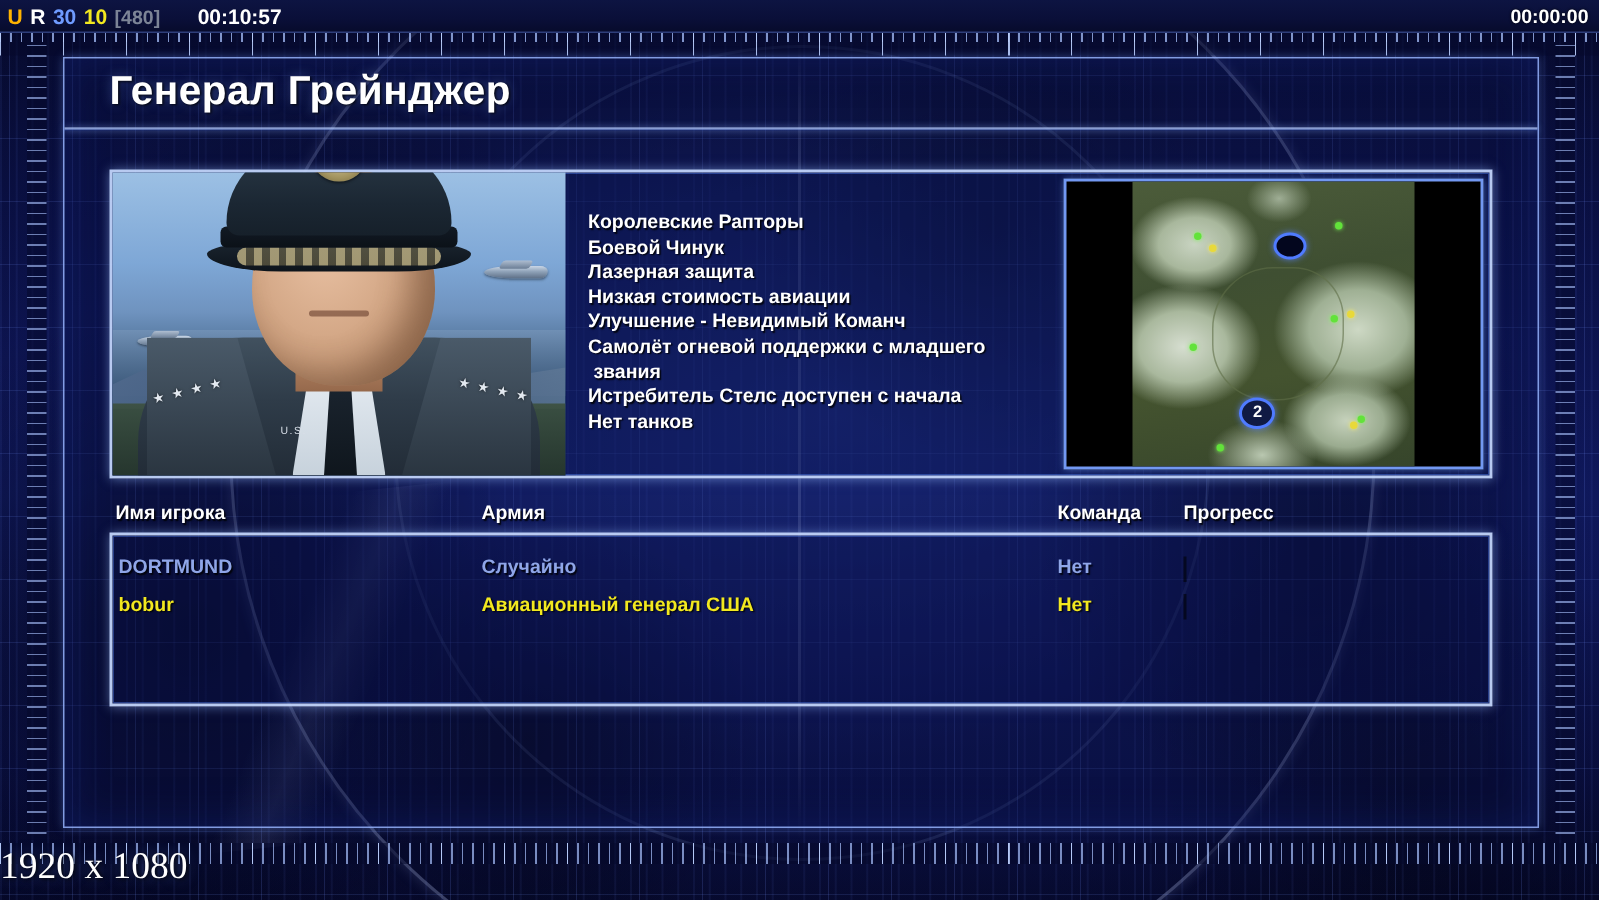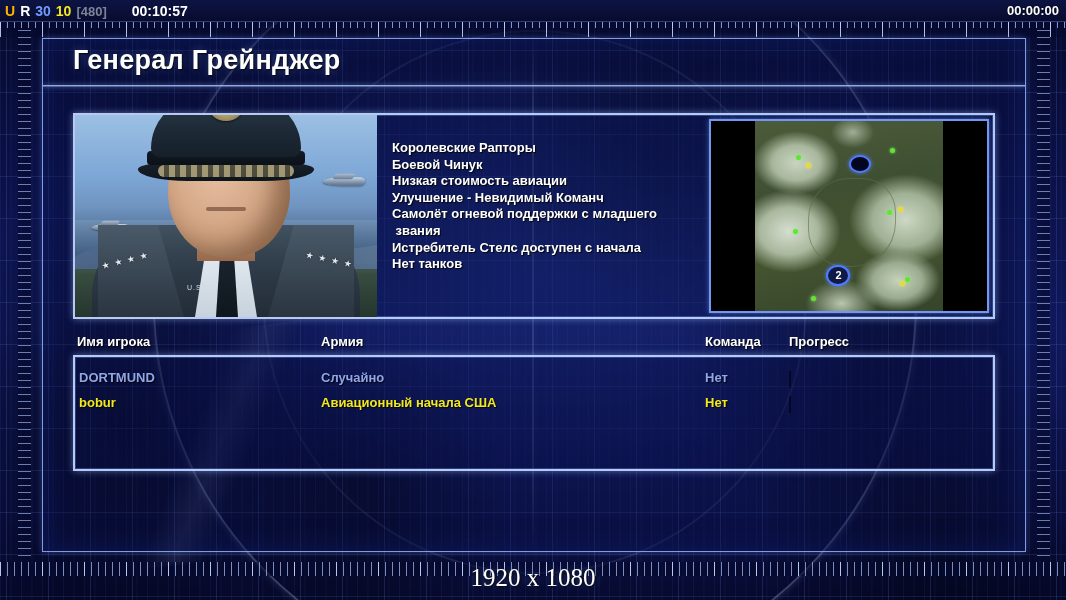--- a/index.html
+++ b/index.html
@@ -428,21 +428,21 @@
   }
   .progress-bar.yellow {
     background-image: repeating-linear-gradient(90deg, #fbf55a 0 2px, #b8ae12 2px 4px);
     box-shadow: inset 0 0 3px rgba(120,110,0,0.5);
   }
 
   
   #resolution {
     position: absolute;
     left: 0; right: 0; bottom: 8px;
-    text-align: center;
+    text-align: left;
     font-size: 25px; color: #ffffff;
     text-shadow: 1px 1px 3px rgba(0,0,0,0.95), 0 0 10px rgba(120,160,255,0.4);
     z-index: 60;
     font-family: "Liberation Serif", serif;
   }
 </style>
 </head>
 <body>
 
 <div id="screen">
@@ -507,20 +507,21 @@
           <div class="g-scramble"></div>
           <div class="g-cap-band"></div>
           <div class="g-cap-crown"></div>
           <div class="g-emblem"></div>
         </div>
       </div>
 
       <div id="desc">
         <div class="line">Королевские Рапторы</div>
         <div class="line">Боевой Чинук</div>
+        <div class="line">Лазерная защита</div>
         <div class="line">Низкая стоимость авиации</div>
         <div class="line">Улучшение - Невидимый Команч</div>
         <div class="line">Самолёт огневой поддержки с младшего</div>
         <div class="line"> звания</div>
         <div class="line">Истребитель Стелс доступен с начала</div>
         <div class="line">Нет танков</div>
       </div>
 
       <div id="minimap-wrap">
         <div id="minimap">
@@ -555,21 +556,21 @@
       <div class="player-row" style="margin-top:8px; color:#8fa6e8;">
         <span class="c-name">DORTMUND</span>
         <span class="c-army">Случайно</span>
         <span class="c-team">Нет</span>
         <span class="c-prog">
           <span class="progress-bar dark"></span>
         </span>
       </div>
       <div class="player-row" style="margin-top:1px; color:#f2e81f;">
         <span class="c-name">bobur</span>
-        <span class="c-army">Авиационный начала США</span>
+        <span class="c-army">Авиационный генерал США</span>
         <span class="c-team">Нет</span>
         <span class="c-prog">
           <span class="progress-bar yellow"></span>
         </span>
       </div>
     </div>
 
   </div>
 
   <div id="resolution">1920 x 1080</div>

